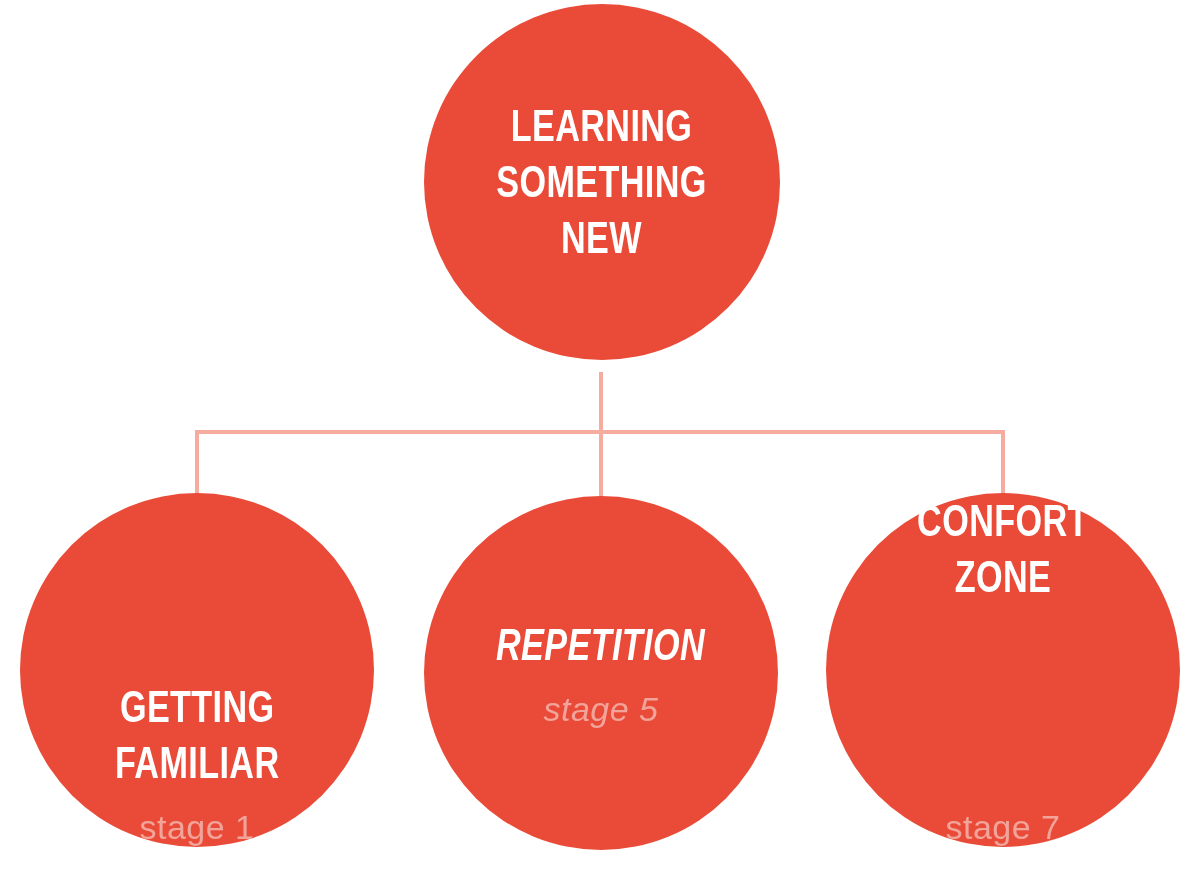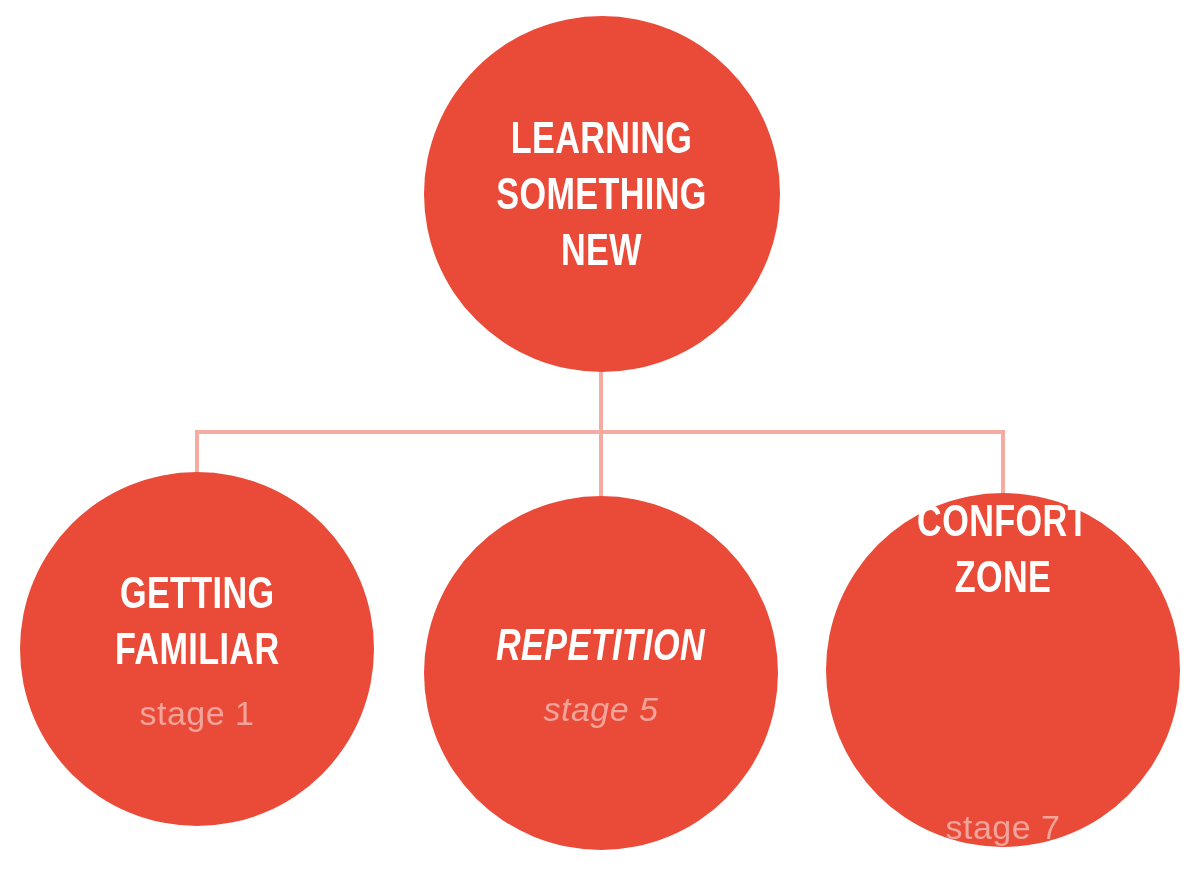--- a/index.html
+++ b/index.html
@@ -31,22 +31,22 @@
     position: absolute;
     border-radius: 50%;
     background: #e94b38;
     z-index: 2;
     display: flex;
     flex-direction: column;
     align-items: center;
     justify-content: center;
     text-align: center;
   }
-  .circle.root   { left: 424px; top: 16px;  width: 356px; height: 356px; justify-content: center; }
-  .circle.node-1 { left: 20px;  top: 472px; width: 354px; height: 354px; }
+  .circle.root   { left: 424px; top: 4px;  width: 356px; height: 356px; justify-content: center; }
+  .circle.node-1 { left: 20px;  top: 493px; width: 354px; height: 354px; justify-content: flex-end; }
   .circle.node-2 { left: 424px; top: 496px; width: 354px; height: 354px; font-style: italic; }
   .circle.node-3 { left: 826px; top: 493px; width: 354px; height: 354px; justify-content: space-between; }
   
   .node-label {
     color: #ffffff;
     font-size: 45px;
     font-weight: 700;
     line-height: 56px;
     letter-spacing: 0.5px;
     white-space: pre-line;

